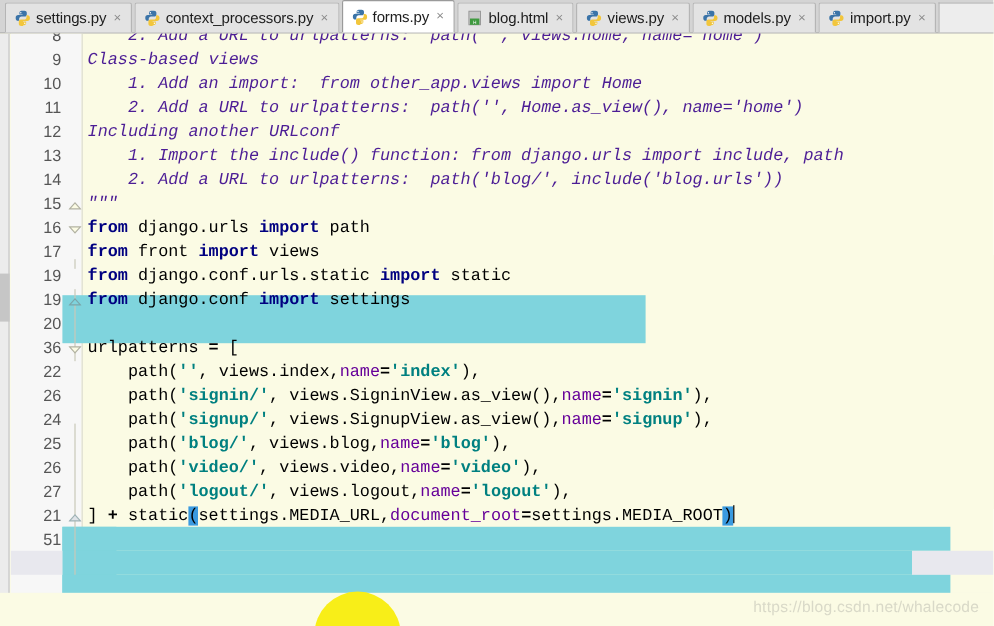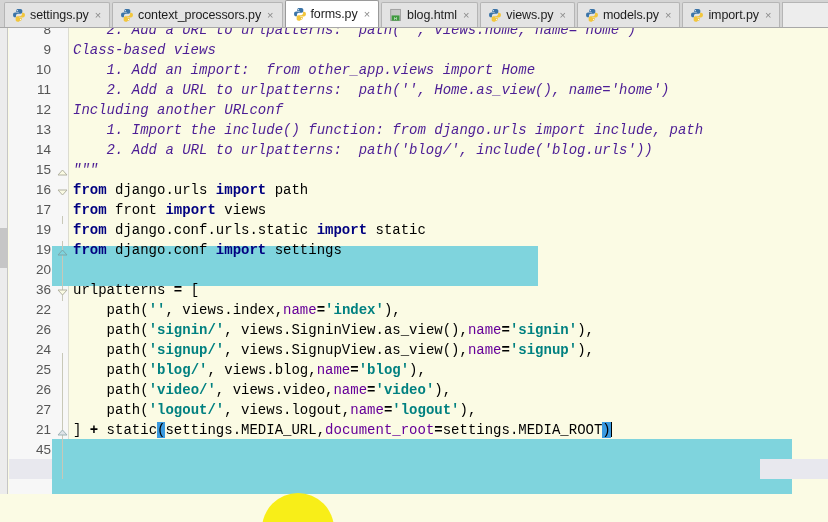--- a/index.html
+++ b/index.html
@@ -362,21 +362,21 @@
         <span class="ln">27</span>
         <span class="code">    path(<span class="s-str">'logout/'</span>, views.logout,<span class="s-kwarg">name</span><span style="font-weight:bold">=</span><span class="s-str">'logout'</span>),</span>
       </div>
 
       <div class="row" style="top:392px; position:absolute;">
         <span class="ln">21</span>
         <span class="code">] <span style="font-weight:bold">+</span> static<span class="sel-blue">(</span>settings.MEDIA_URL,<span class="s-kwarg">document_root</span><span style="font-weight:bold">=</span>settings.MEDIA_ROOT<span class="sel-blue">)</span><span class="caret"></span></span>
       </div>
 
       <div class="row" style="top:412px; position:absolute;">
-        <span class="ln">45</span>
+        <span class="ln">51</span>
         <span class="code"><span></span></span>
       </div>
     </div>
 
     <div class="fold-arrow" style="top:136px;">
       <svg width="11" height="11" viewBox="0 0 11 11">
           <path d="M1 8 L5.5 3 L10 8 Z" fill="#fbfbe4" stroke="#b2b2a2" stroke-width="1"></path>
         </svg>
     </div>
     <div class="fold-arrow" style="top:156px;">
@@ -397,14 +397,15 @@
     <div class="fold-arrow" style="top:396px;">
       <svg width="11" height="11" viewBox="0 0 11 11">
           <path d="M1 8 L5.5 3 L10 8 Z" fill="#dfe3e8" stroke="#9fb3b6" stroke-width="1"></path>
         </svg>
     </div>
 
   </div>
 
   <div class="clip-bottom"></div>
   <div class="circle-yellow"></div>
+  <div class="watermark">https://blog.csdn.net/whalecode</div>
 
 </div>
 
 </body></html>

